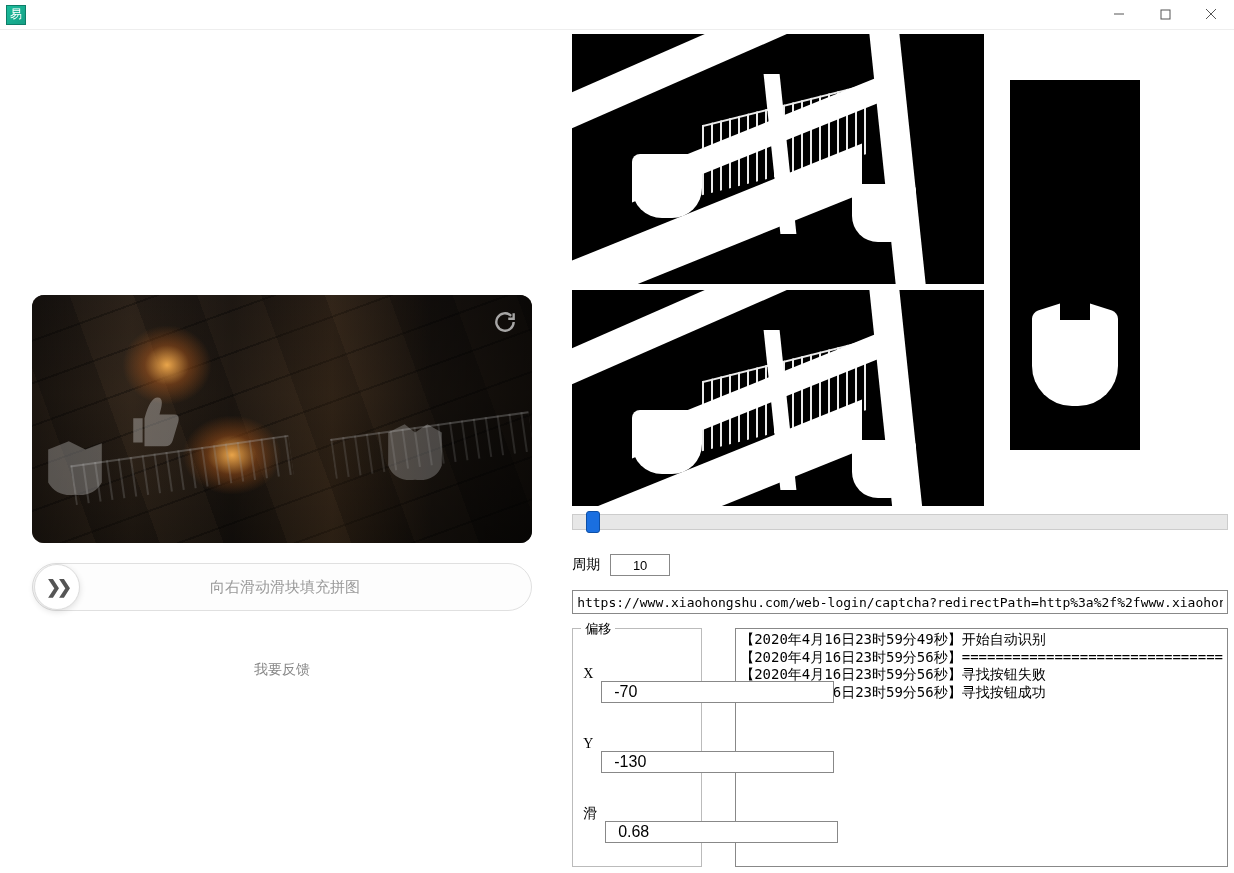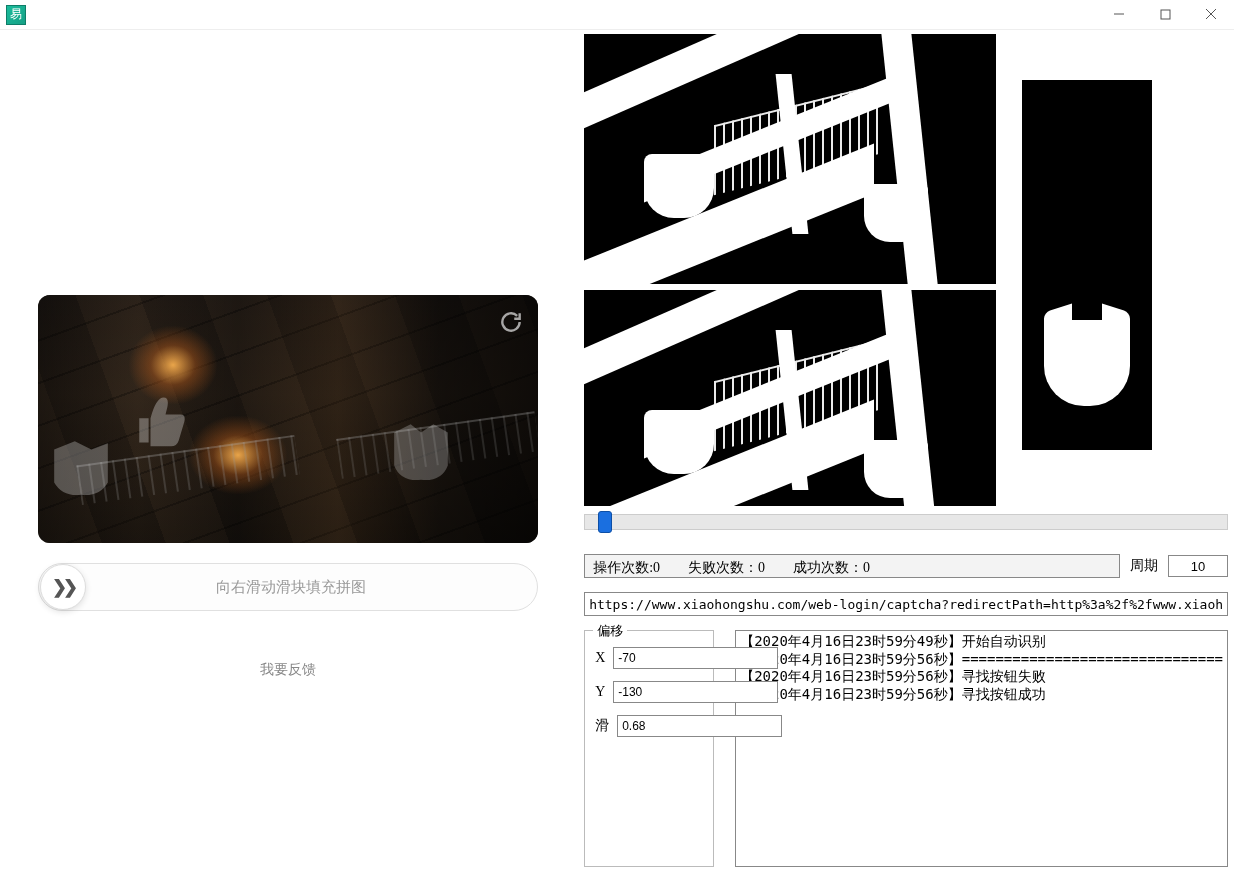--- a/index.html
+++ b/index.html
@@ -267,21 +267,21 @@
   background: #eaeaea;
   border: 1px solid #b0b0b0;
   font-size: 14px;
   font-family: "Microsoft YaHei", sans-serif;
   cursor: pointer;
 }
 
 .bottom-row {
   margin-top: 14px;
   display: flex;
-  gap: 21px;
+  gap: 33px;
   flex: 1;
 }
 .offset-group {
   width: 130px;
   border: 1px solid #bbb;
   padding: 4px 10px 10px;
   position: relative;
 }
 .offset-group .legend {
   position: absolute; top: -9px; left: 8px;
@@ -291,22 +291,23 @@
 }
 .offset-row {
   display: flex; align-items: center;
   margin-top: 12px;
   gap: 8px;
 }
 .offset-row label { width: 16px; font-family: "SimSun", serif; font-size: 14px; }
 .offset-row input {
   flex: 1; height: 22px;
   border: 1px solid #888;
-  padding: 1px 4px;
-  font-size: 12px;
+  padding: 1px 12px;
+  font-size: 16px;
+  margin-top: 36px;
 }
 .log-box {
   flex: 1;
   border: 1px solid #888;
   background: #fff;
   padding: 2px 4px;
   font-family: "SimSun", monospace;
   font-size: 14px;
   line-height: 1.25;
   overflow: auto;
@@ -406,25 +407,20 @@
       <div class="template-img">
         <div class="template-blob template-ears"></div>
       </div>
     </div>
 
     <div class="h-slider-row">
       <input type="range" class="h-slider" value="2" style="">
     </div>
 
     <div class="stats-row">
-      <div class="stats-box">
-        <span><span>操作次数:</span><span>0</span></span>
-        <span><span>失败次数：</span><span>0</span></span>
-        <span><span>成功次数：</span><span>0</span></span>
-      </div>
       <span class="period-label">周期</span>
       <input class="small-input" value="10" style="">
     </div>
 
     <input class="url-input" value="https://www.xiaohongshu.com/web-login/captcha?redirectPath=http%3a%2f%2fwww.xiaohongs" style="">
 
 
     <div class="bottom-row">
       <div class="offset-group">
         <span class="legend">偏移</span>

